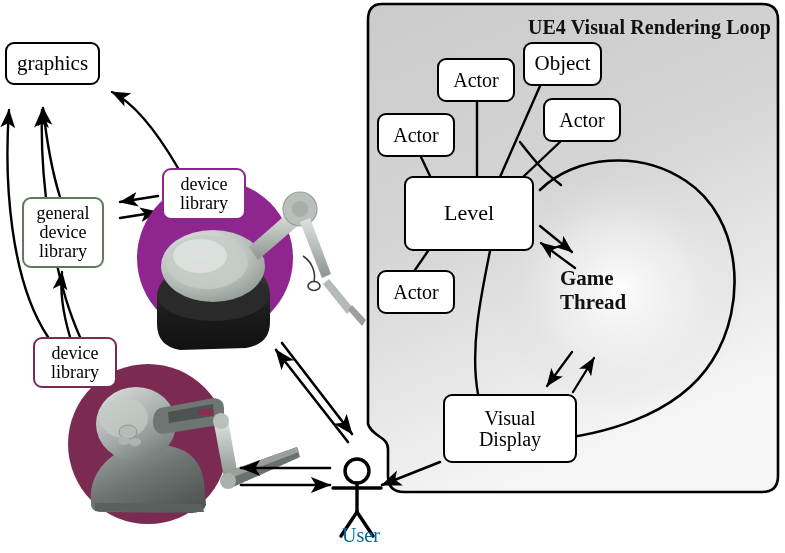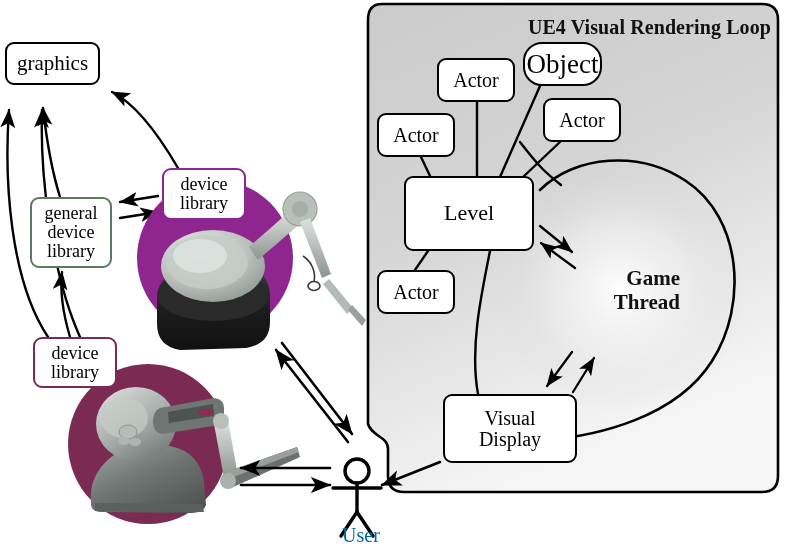--- a/index.html
+++ b/index.html
@@ -7,40 +7,40 @@
        font-family:"Liberation Serif","DejaVu Serif",serif;}
   #stage{position:relative;width:785px;height:553px;background:#fff;}
   #stage svg{position:absolute;left:0;top:0;}
 
   .nodebox{position:absolute;background:#ffffff;border:2.2px solid #000;
            border-radius:9px;display:flex;align-items:center;justify-content:center;
            text-align:center;line-height:1.04;color:#000;box-sizing:border-box;}
   .nodebox span{display:block;}
 
   .b-graphics{left:5px;top:42px;width:95px;height:43px;font-size:21px;text-align:center;}
-  .b-gendev{left:30px;top:197px;width:82px;height:71px;font-size:18px;
+  .b-gendev{left:22px;top:197px;width:82px;height:71px;font-size:18px;
             border-color:#5c7a5c;border-width:2.2px;}
   .b-devlib-top{left:162px;top:168px;width:84px;height:52px;font-size:18px;
                 border-color:#8f268f;border-width:2.4px;}
   .b-devlib-bot{left:33px;top:337px;width:84px;height:51px;font-size:18px;
                 border-color:#7b2a51;border-width:2.4px;}
 
   .b-actor1{left:377px;top:113px;width:78px;height:44px;font-size:20px;}
   .b-actor2{left:437px;top:58px;width:78px;height:44px;font-size:20px;}
-  .b-object {left:523px;top:42px;width:79px;height:44px;font-size:27px;border-radius:19px;}
+  .b-object {left:523px;top:42px;width:79px;height:44px;font-size:21px;}
   .b-actor3{left:543px;top:98px;width:78px;height:44px;font-size:20px;}
   .b-actor4{left:377px;top:270px;width:78px;height:44px;font-size:20px;}
   .b-level {left:404px;top:176px;width:130px;height:75px;font-size:22px;}
   .b-visual{left:443px;top:394px;width:134px;height:69px;font-size:20px;}
 
   .paneltitle{position:absolute;right:14px;top:16px;text-align:right;
               font-size:20px;font-weight:700;color:#111;line-height:1.15;
               letter-spacing:.1px;}
   .gamethread{position:absolute;left:560px;top:267px;width:120px;
-              text-align:right;font-size:21px;font-weight:700;color:#111;
+              text-align:left;font-size:21px;font-weight:700;color:#111;
               line-height:1.12;}
   .userlabel{position:absolute;left:316px;top:524px;width:90px;text-align:center;
              font-size:20px;color:#0369a1;}
 </style>
 </head>
 <body>
 
 <div id="stage">
 
   <svg width="785" height="553" viewBox="0 0 785 553">

